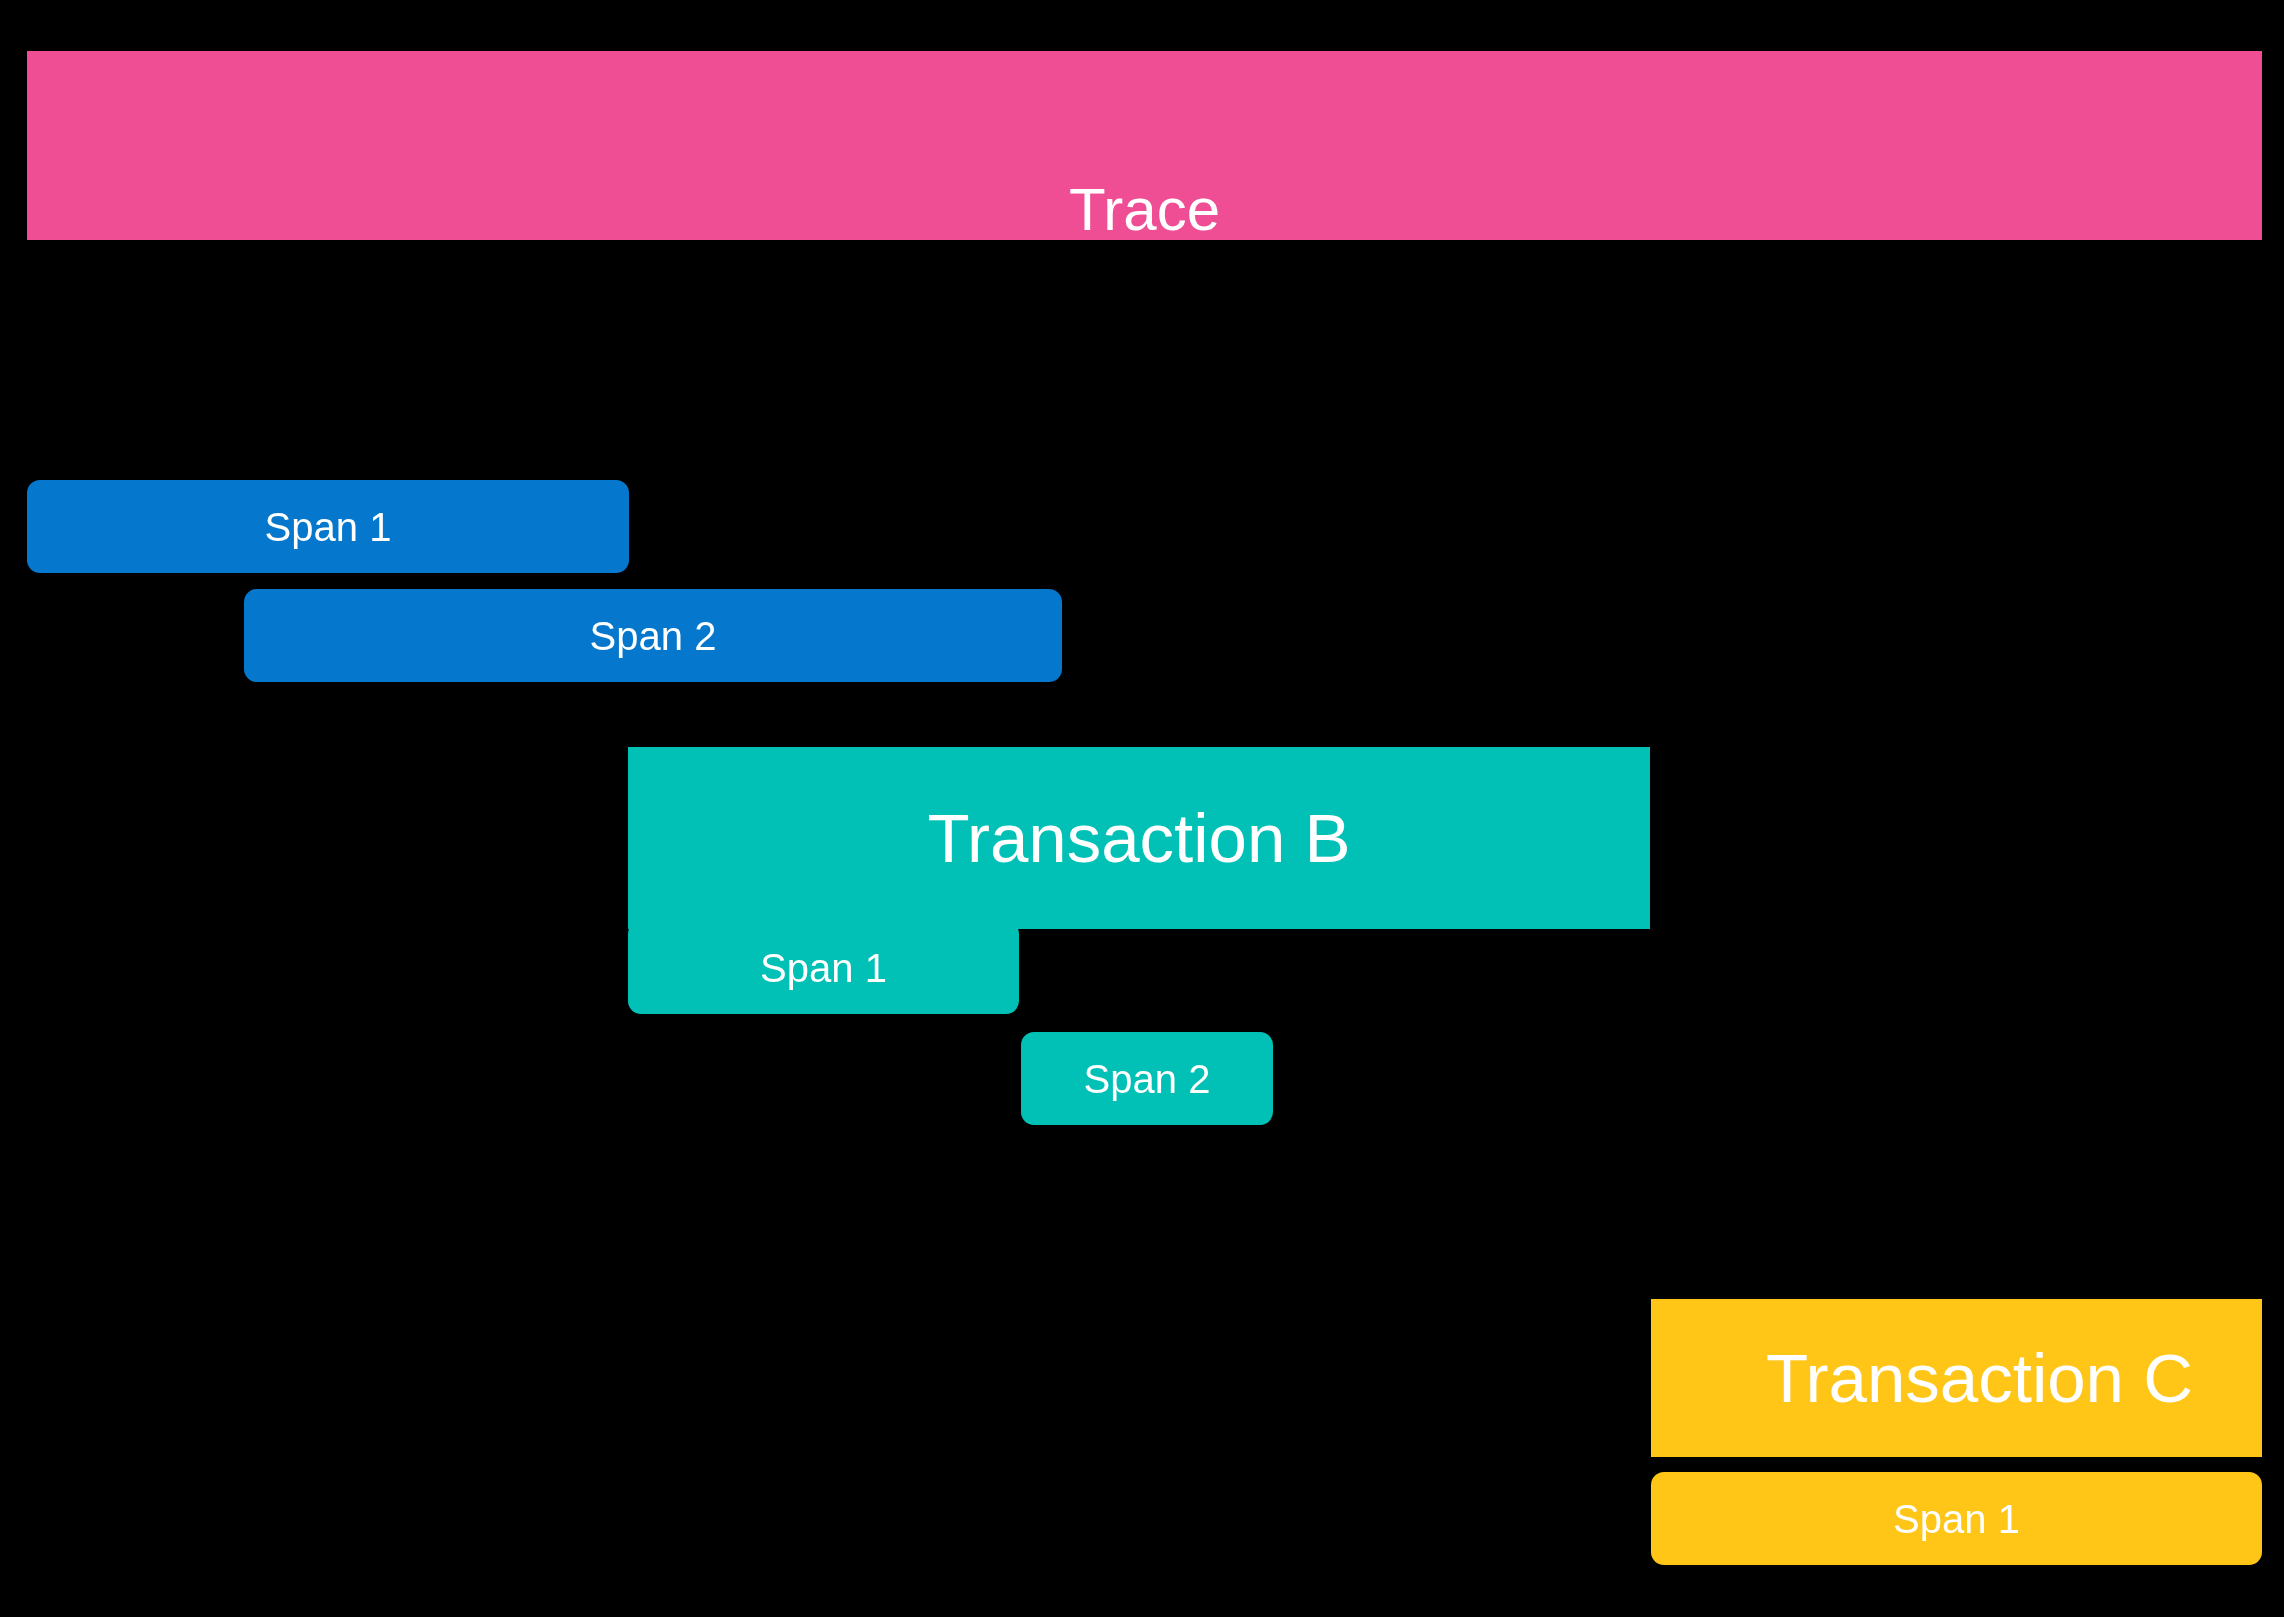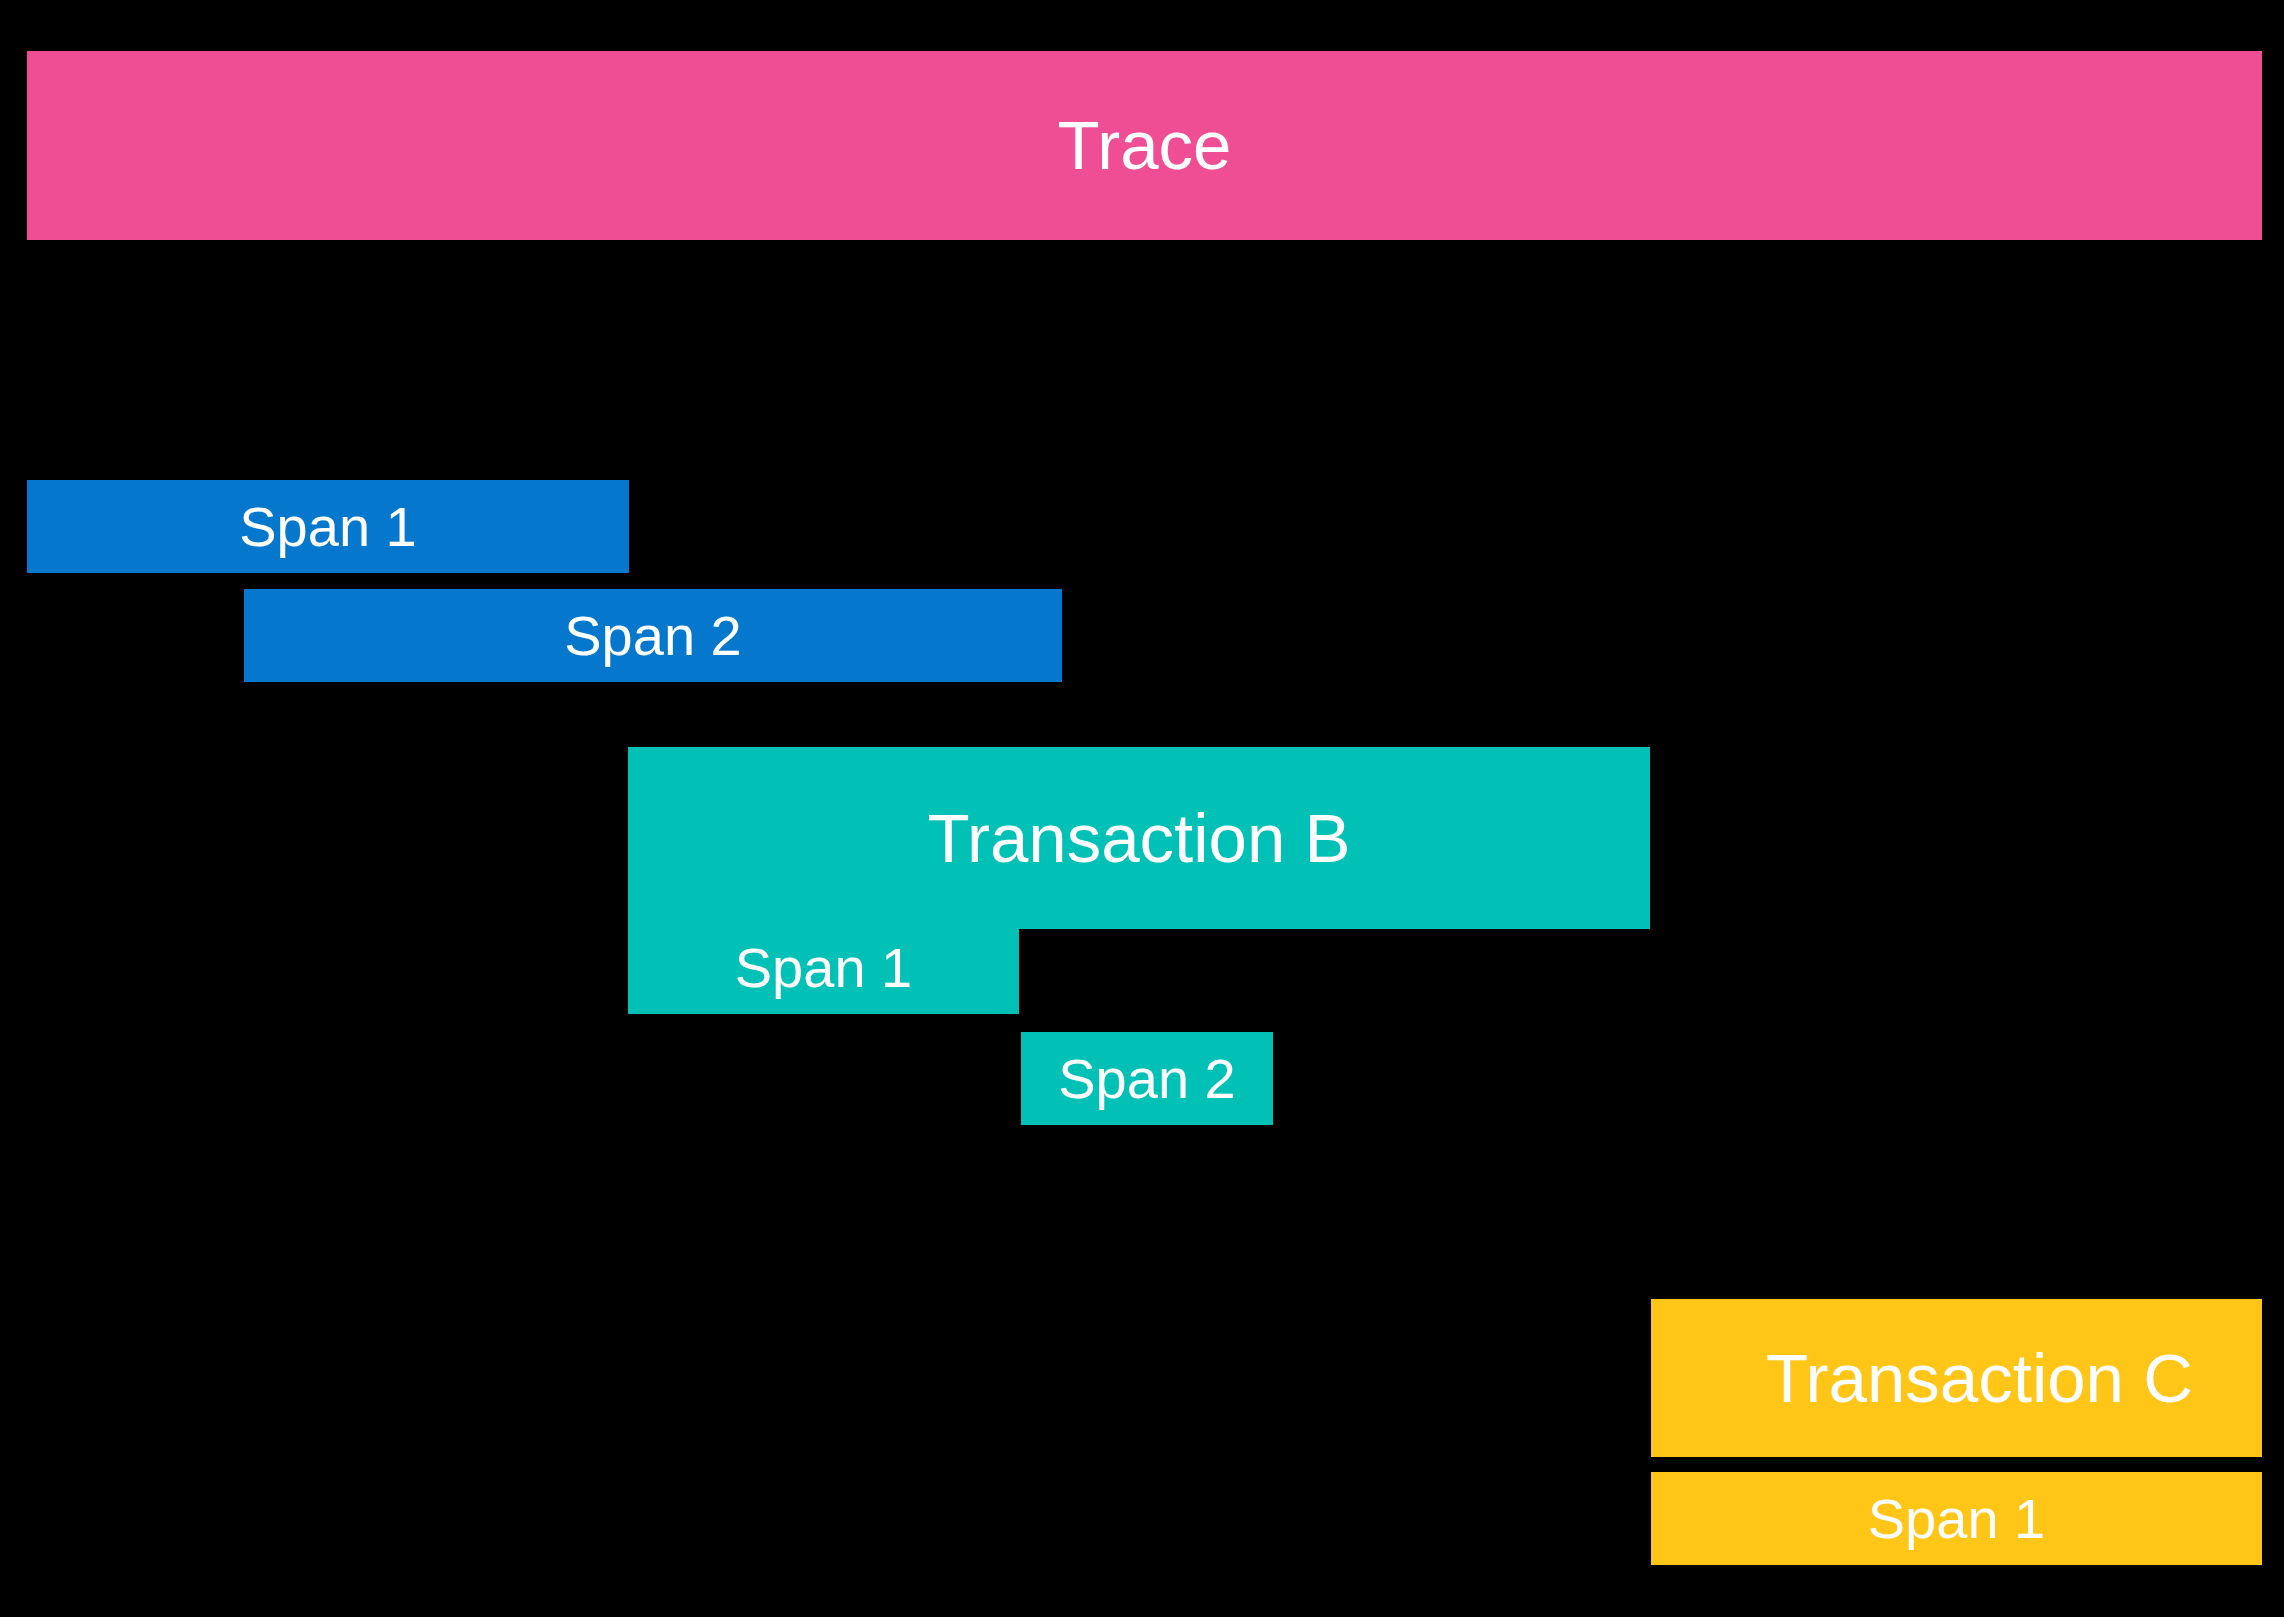--- a/index.html
+++ b/index.html
@@ -26,23 +26,23 @@
     font-family: "Liberation Sans", sans-serif;
     font-weight: 400;
     line-height: 1;
     box-sizing: border-box;
     white-space: nowrap;
   }
   .bar-label {
     display: block;
     pointer-events: none;
   }
-  .lvl-trace      { font-size: 69px; }
+  .lvl-trace      { font-size: 60px; align-items: flex-end; }
   .lvl-transaction{ font-size: 69px; }
-  .lvl-span       { font-size: 56px; }
+  .lvl-span       { font-size: 40px; border-radius: 13px; }
 </style>
 </head>
 <body>
 
 <div id="canvas" style="width: 2284px; height: 1618px; background: rgb(0, 0, 0);">
     <div class="bar lvl-trace" style="left: 27px; top: 51px; width: 2235px; height: 189px; background: rgb(239, 78, 149);">
       <span class="bar-label">Trace</span>
     </div>
     <div class="bar lvl-span" style="left: 27px; top: 480px; width: 602px; height: 93px; background: rgb(5, 119, 204);">
       <span class="bar-label">Span 1</span>

